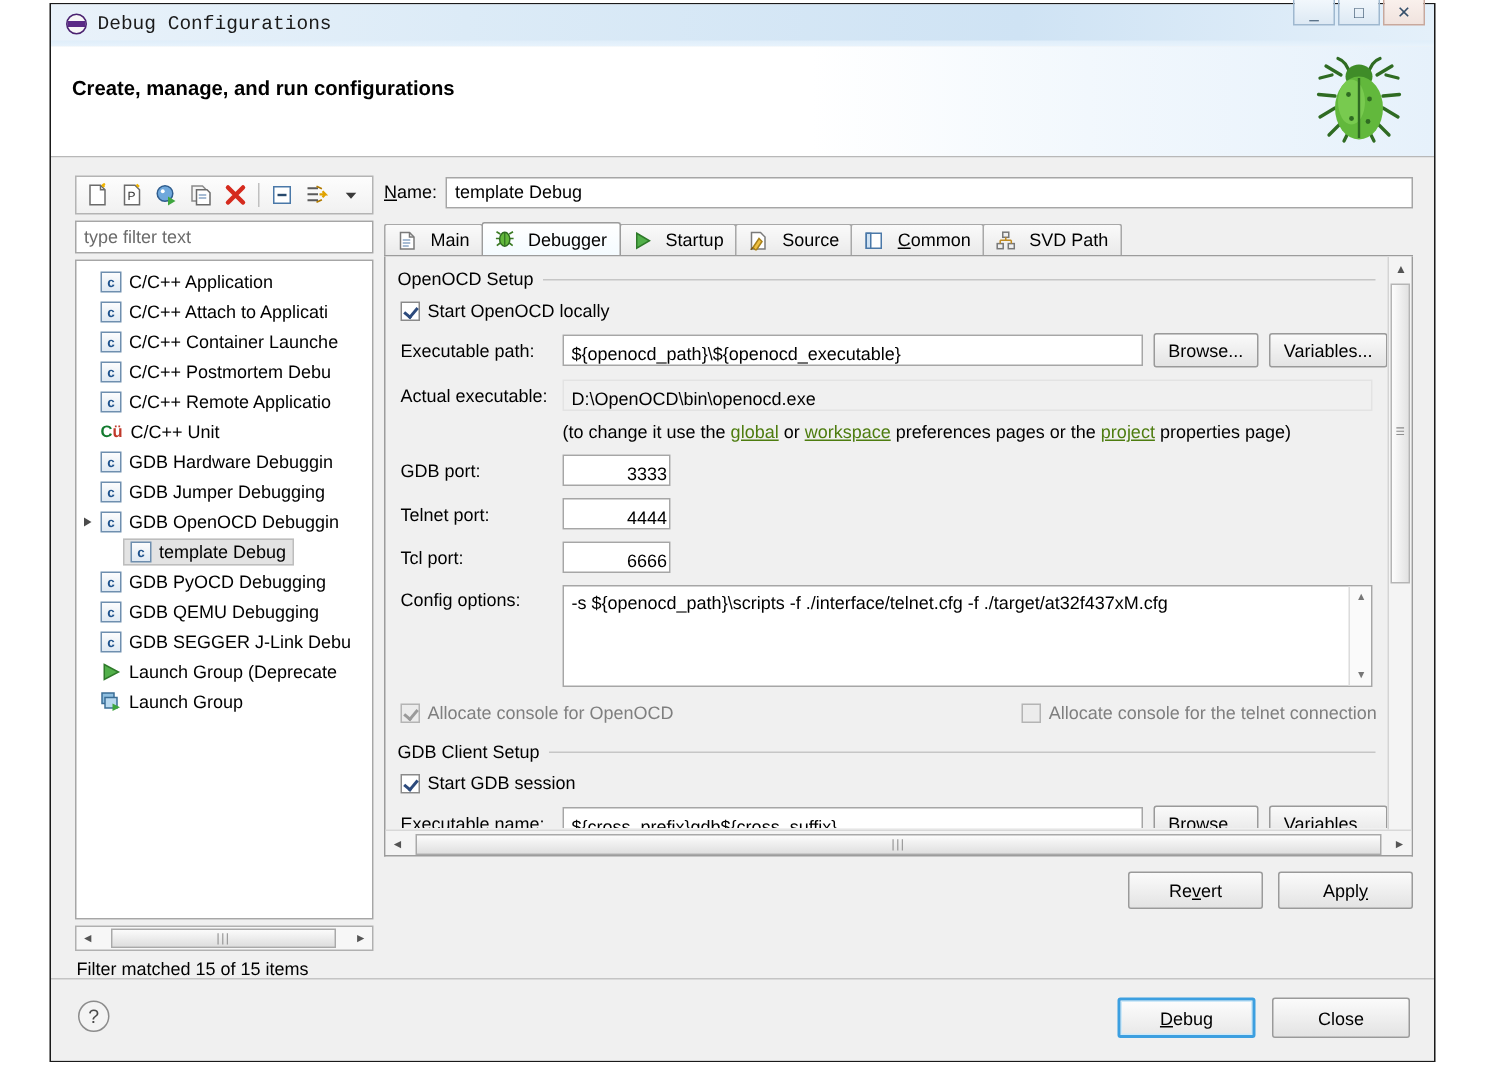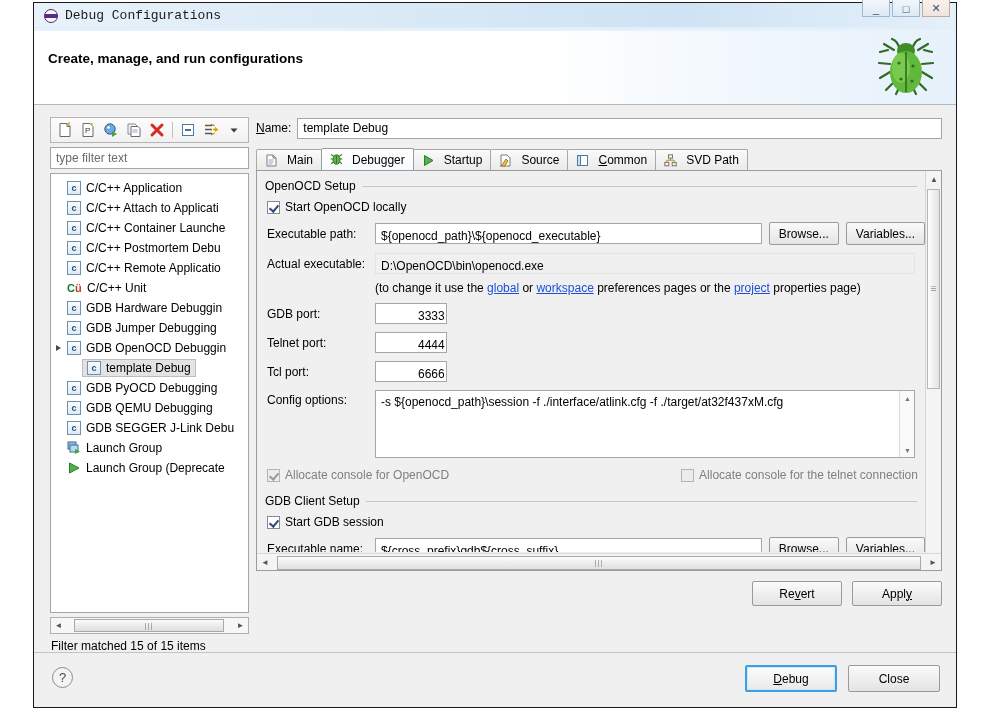--- a/index.html
+++ b/index.html
@@ -184,21 +184,21 @@
     display:flex;align-items:flex-end;padding-left:5px;font-size:12px;
   }
   .txtin.ro{border:1px solid #e3e3e3;background:#f0f0f0;}
   .btn{
     height:23px;border:1px solid #9a9a9a;box-sizing:border-box;
     background:linear-gradient(to bottom,#fafafa,#e4e4e4);
     display:flex;align-items:center;justify-content:center;font-size:12px;padding:0 9px;
     border-radius:2px;margin-left:7px;
   }
   .hint{padding-left:118px;margin-top:7px;font-size:12px;white-space:nowrap;}
-  .hint a{color:#1d4ed8;text-decoration:underline;}
+  .hint a{color:#4d7c0f;text-decoration:underline;}
 
   .portin{width:72px;padding-left:42px;}
   .cfgbox{
     position:relative;height:68px;border:1px solid #a6a6a6;background:#fff;box-sizing:border-box;
     padding:4px 18px 4px 5px;font-size:12px;overflow:hidden;
   }
   .cfgsb{
     position:absolute;right:0;top:0;width:15px;height:100%;background:#fafafa;border-left:1px solid #dcdcdc;
     box-sizing:border-box;
   }
@@ -430,34 +430,34 @@
                 </div>
               </div>
               <div class="titem">
                 <div class="labelwrap">
                   <div class="cicon">c</div>
                   <span>GDB SEGGER J-Link Debu</span>
                 </div>
               </div>
               <div class="titem">
                 <div class="labelwrap">
+                  <div class="playicon"><svg width="14" height="14" viewBox="0 0 14 14">
+                      <path d="M2.5 2 L12 7 L2.5 12 z" fill="#52b04a" stroke="#2f7a2a"></path>
+                    </svg></div>
+                  <span>Launch Group (Deprecate</span>
+                </div>
+              </div>
+              <div class="titem">
+                <div class="labelwrap">
                   <div class="lgicon"><svg width="14" height="14" viewBox="0 0 14 14">
                       <rect x="1" y="1" width="8" height="7" fill="#8fbfe0" stroke="#3b6e96"></rect>
                       <rect x="3" y="4" width="8" height="7" fill="#b9d9ef" stroke="#3b6e96"></rect>
                       <path d="M8 8 l5 2.5 -5 2.5 z" fill="#3fa63f"></path>
                     </svg></div>
                   <span>Launch Group</span>
-                </div>
-              </div>
-              <div class="titem">
-                <div class="labelwrap">
-                  <div class="playicon"><svg width="14" height="14" viewBox="0 0 14 14">
-                      <path d="M2.5 2 L12 7 L2.5 12 z" fill="#52b04a" stroke="#2f7a2a"></path>
-                    </svg></div>
-                  <span>Launch Group (Deprecate</span>
                 </div>
               </div>
             </div>
         </div>
 
         <div class="htrack">
           <div class="harrow">◄</div>
           <div class="hthumbwrap">
             <div class="hthumb">|||</div>
           </div>
@@ -578,21 +578,21 @@
             <div class="fldrow">
               <div class="fldlabel">Tcl port:</div>
               <div class="txtin portin">
                 <span>6666</span>
               </div>
             </div>
 
             <div class="fldrow" style="align-items:flex-start;">
               <div class="fldlabel" style="padding-top:3px;">Config options:</div>
               <div class="cfgbox" style="width:540px;">
-                <span>-s ${openocd_path}\session -f ./interface/atlink.cfg -f ./target/at32f437xM.cfg</span>
+                <span>-s ${openocd_path}\scripts -f ./interface/telnet.cfg -f ./target/at32f437xM.cfg</span>
                 <div class="cfgsb">
                   <div class="a">▲</div>
                   <div class="a bot">▼</div>
                 </div>
               </div>
             </div>
 
             <div class="twocol">
               <div style="display:flex;align-items:center;">
                 <div class="cb dis checked"></div>

